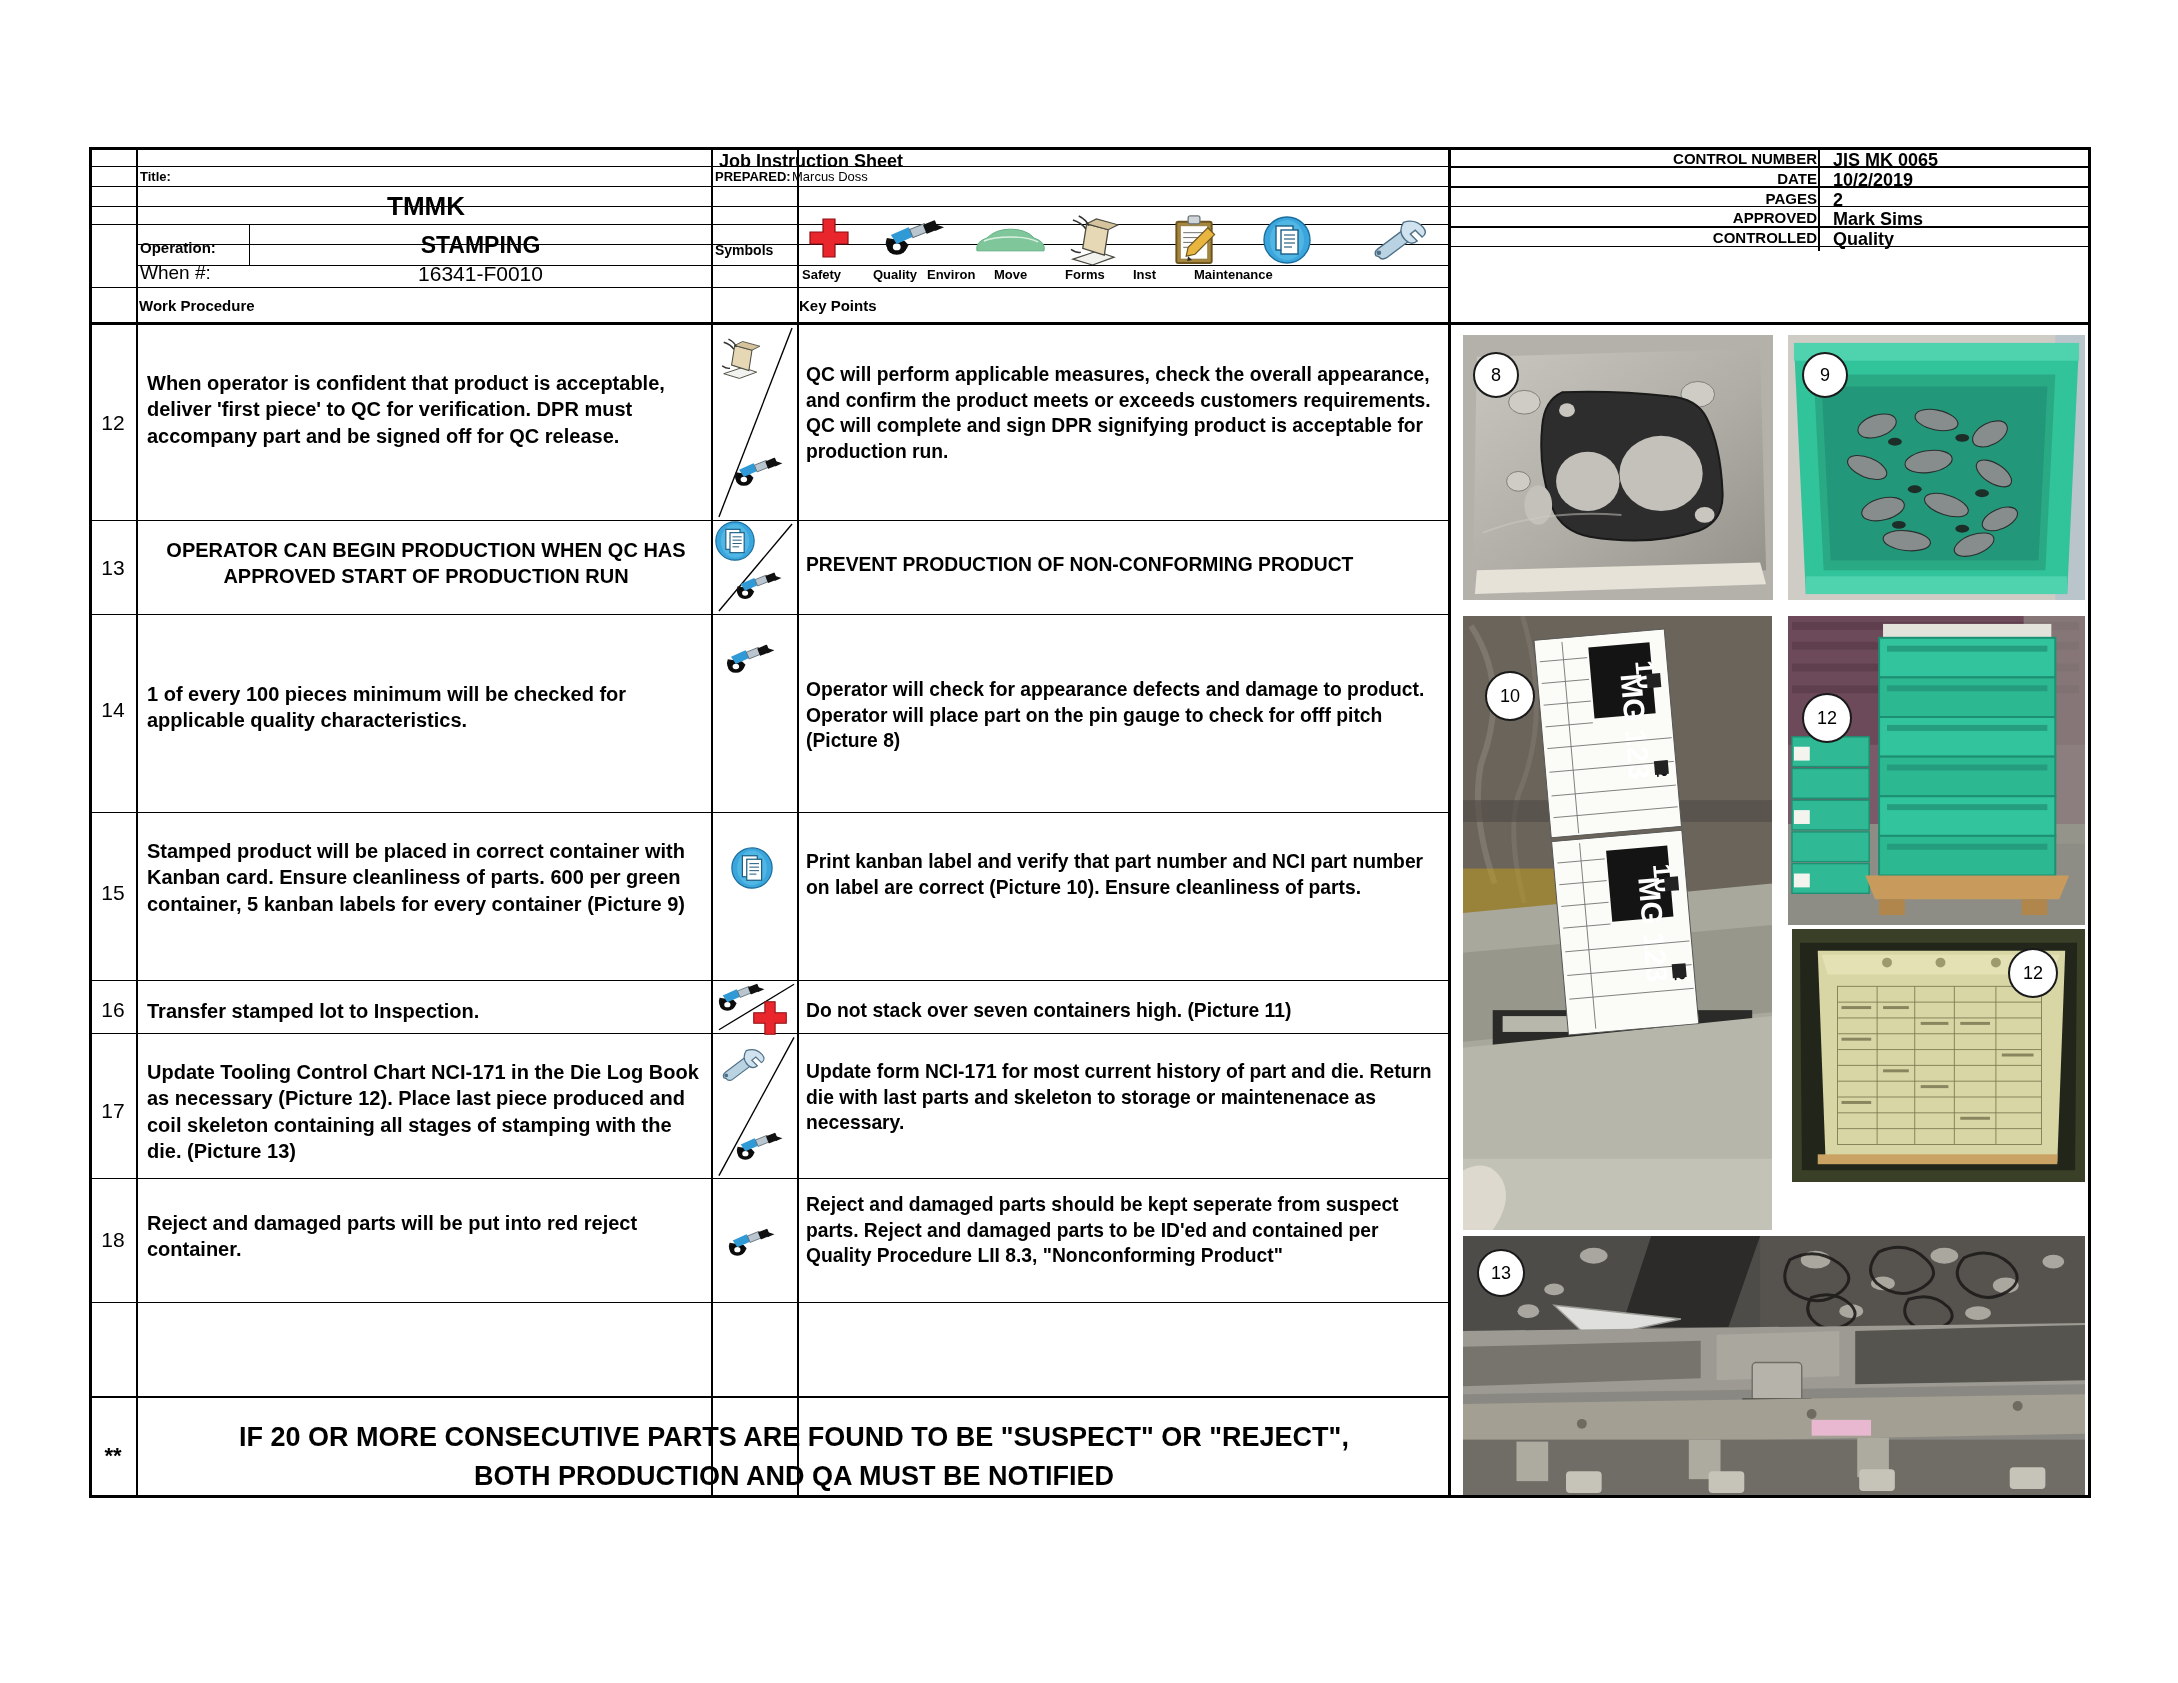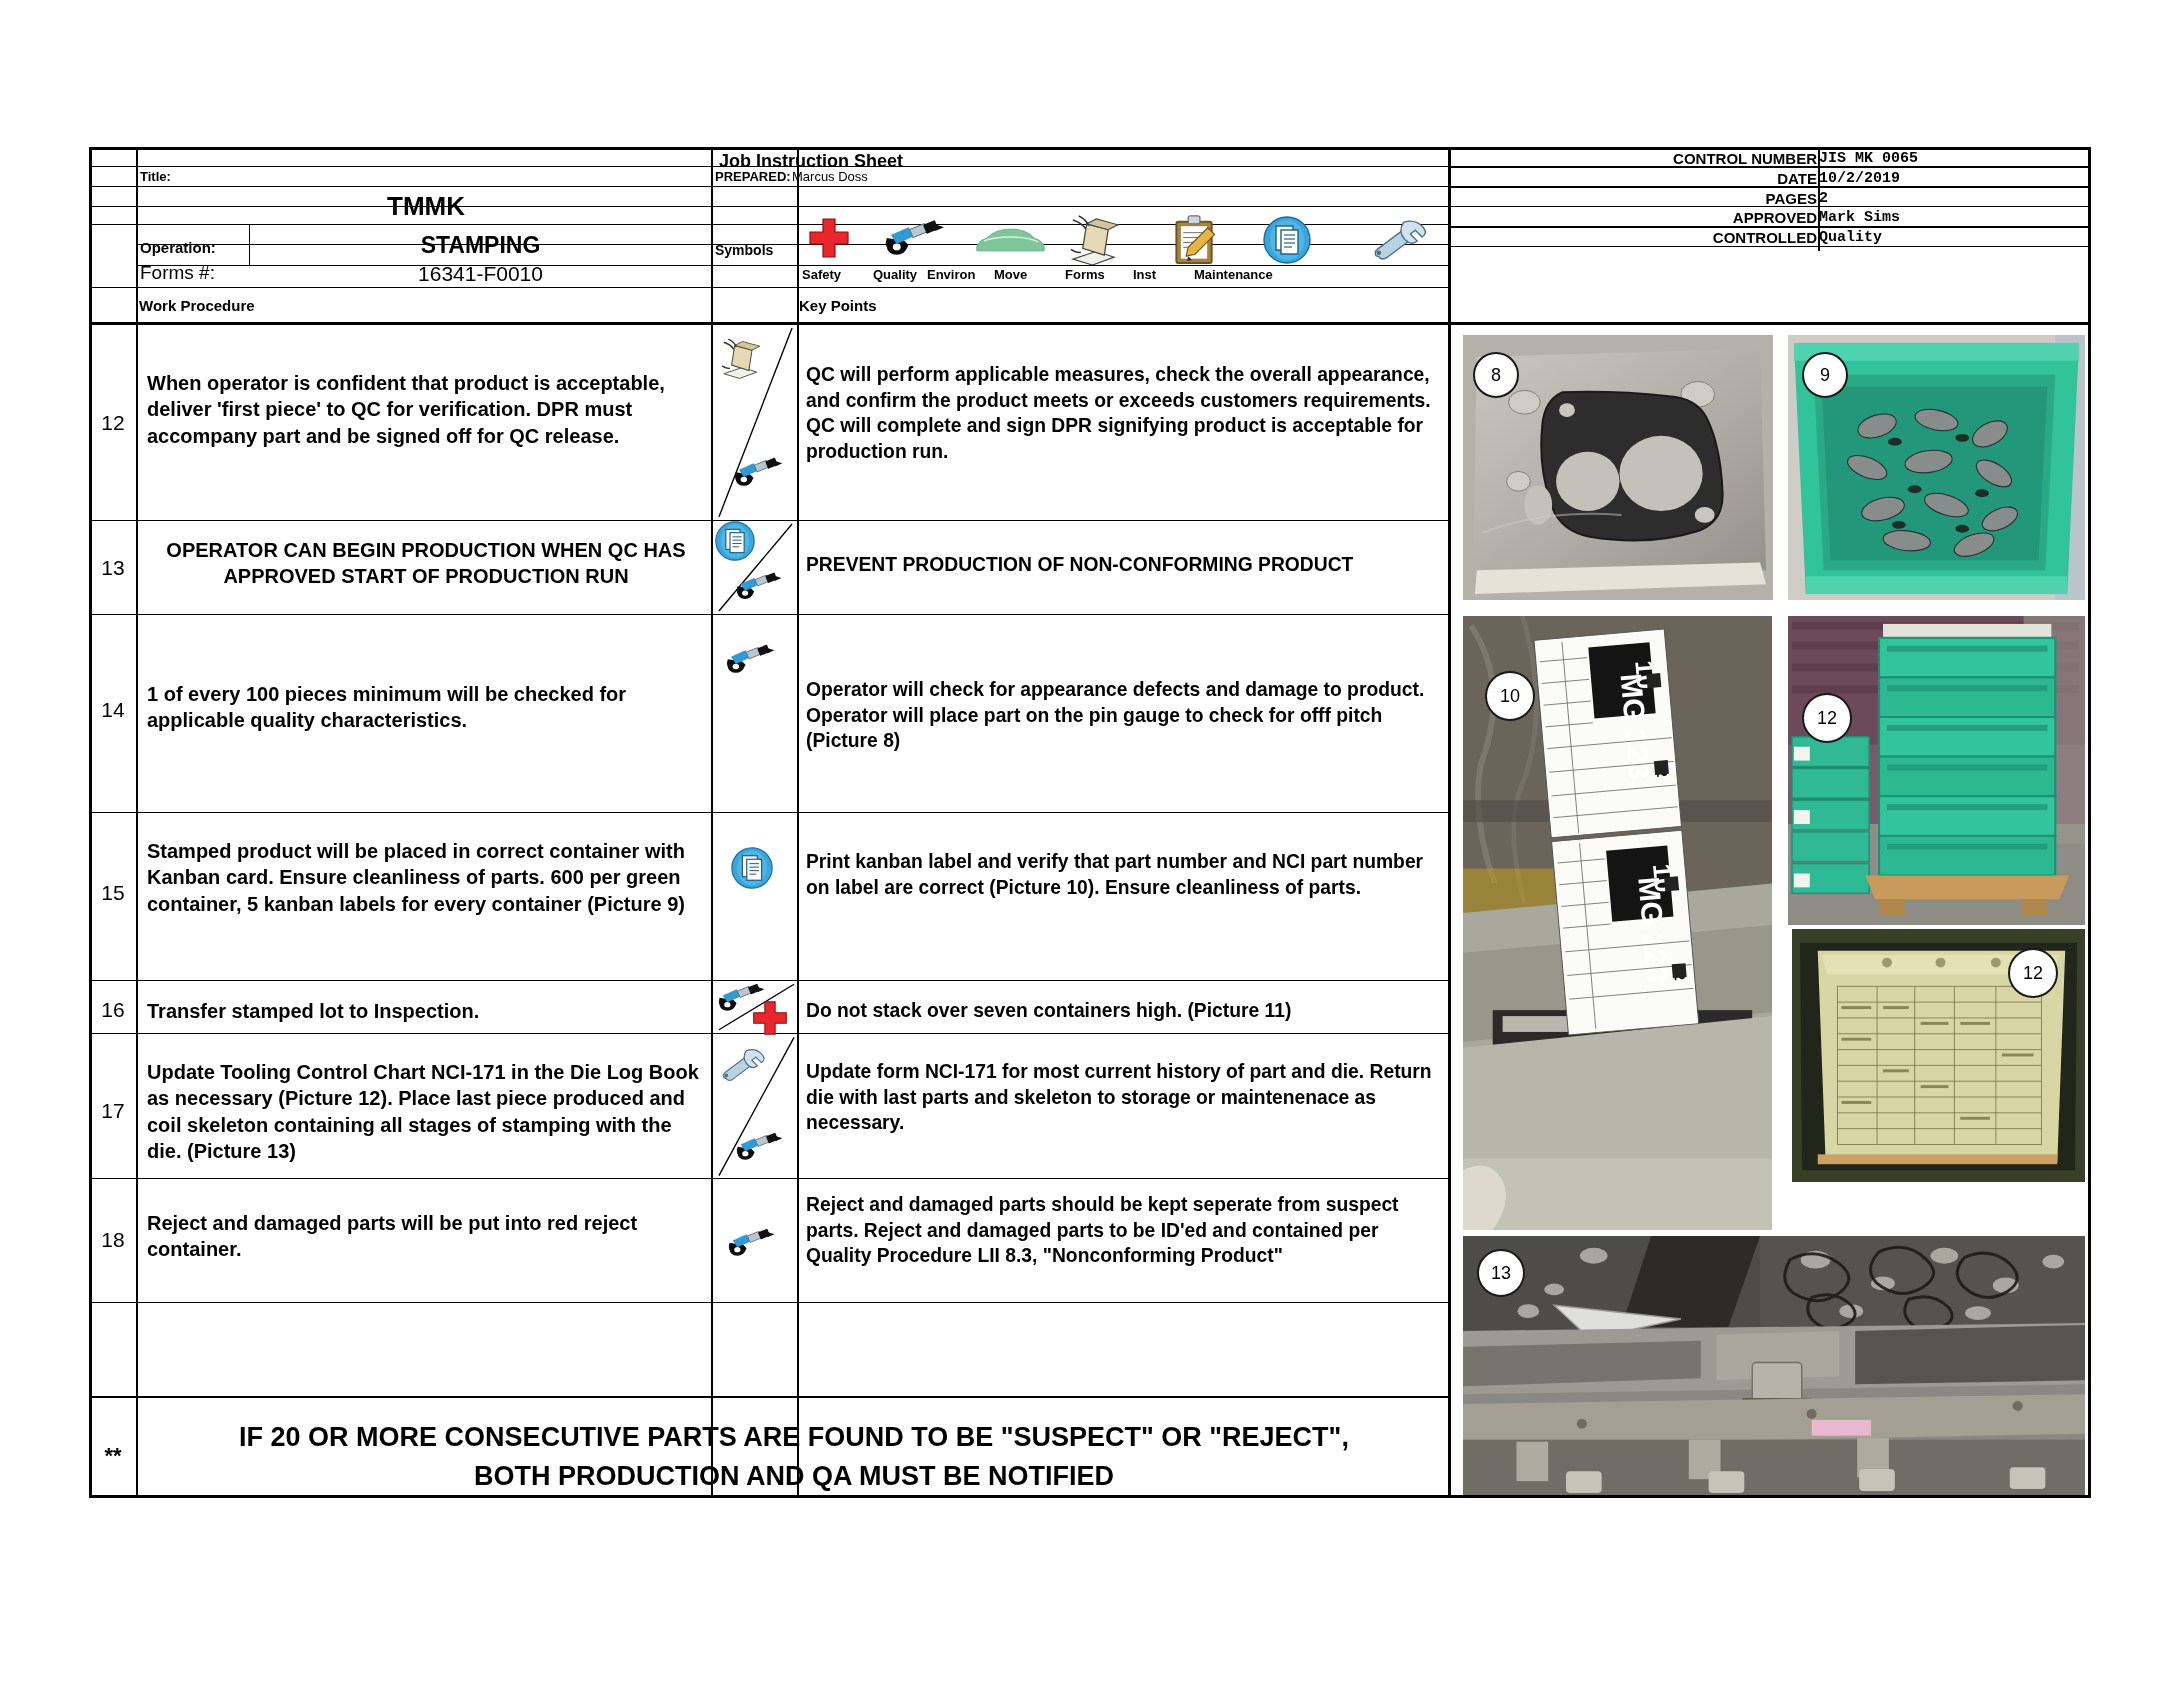--- a/index.html
+++ b/index.html
@@ -18,21 +18,21 @@
   .hdr-op{font-size:23px;font-weight:bold;text-align:center;}
   .hdr-part{font-size:21px;font-weight:normal;text-align:center;}
   .colhead{font-size:15px;font-weight:bold;}
 
   .proc-txt{font-size:20px;font-weight:bold;line-height:1.32;}
   .proc-txt.center{text-align:center;}
   .kp-txt{font-size:19.3px;font-weight:bold;line-height:1.33;}
   .num{font-size:21px;font-weight:normal;text-align:center;}
 
   .ctrl-l{font-size:15px;font-weight:bold;text-align:right;padding-right:4px;}
-  .ctrl-v{font-size:15px;font-weight:bold;text-align:left;padding-left:0;font-family:Liberation Mono, monospace;}
+  .ctrl-v{font-size:18px;font-weight:bold;text-align:left;padding-left:14px;}
 
   .footer-txt{font-size:27px;font-weight:bold;text-align:center;line-height:1.3;}
 
   
   .slash{position:absolute;overflow:hidden;pointer-events:none;}
   .slash svg{display:block;}
 
   
   .photo{position:absolute;overflow:hidden;background:#9a9a9a;}
   .badge{position:absolute;border:2px solid #1a1a1a;background:#fff;border-radius:50%;
@@ -70,21 +70,21 @@
  <div style="position:absolute;left:715px;top:169px;font-size:13px;font-weight:bold;">PREPARED:</div>
  <div style="position:absolute;left:792px;top:169px;font-size:13px;font-weight:normal;">Marcus Doss</div>
 
  <div style="position:absolute;left:140px;top:169px;font-size:13px;font-weight:bold;">Title:</div>
 
  <div class="hdr-title" style="position:absolute;left:139px;top:191px;width:574px;">TMMK</div>
 
  <div style="position:absolute;left:140px;top:239px;font-size:15px;font-weight:bold;">Operation:</div>
  <div class="hdr-op" style="position:absolute;left:250px;top:232px;width:461px;">STAMPING</div>
 
- <div style="position:absolute;left:140px;top:262px;font-size:19px;font-weight:normal;">Forms #:</div>
+ <div style="position:absolute;left:140px;top:262px;font-size:19px;font-weight:normal;">When #:</div>
  <div class="hdr-part" style="position:absolute;left:250px;top:262px;width:461px;">16341-F0010</div>
 
  <div style="position:absolute;left:715px;top:242px;width:79px;font-size:14px;font-weight:bold;text-align:left;">Symbols</div>
 
  <div style="position:absolute;left:798px;top:210px;width:649px;height:55px;">
 
    <span style="position:absolute;left:10px;top:7px;width:42px;height:42px;">
      <svg width="42" height="42" viewBox="0 0 42 42">
           <path d="M15 2 h12 v13 h13 v12 h-13 v13 h-12 v-13 h-13 v-12 h13 z" fill="#e8262c" stroke="#8d0f14" stroke-width="1.2"></path>
         </svg>

